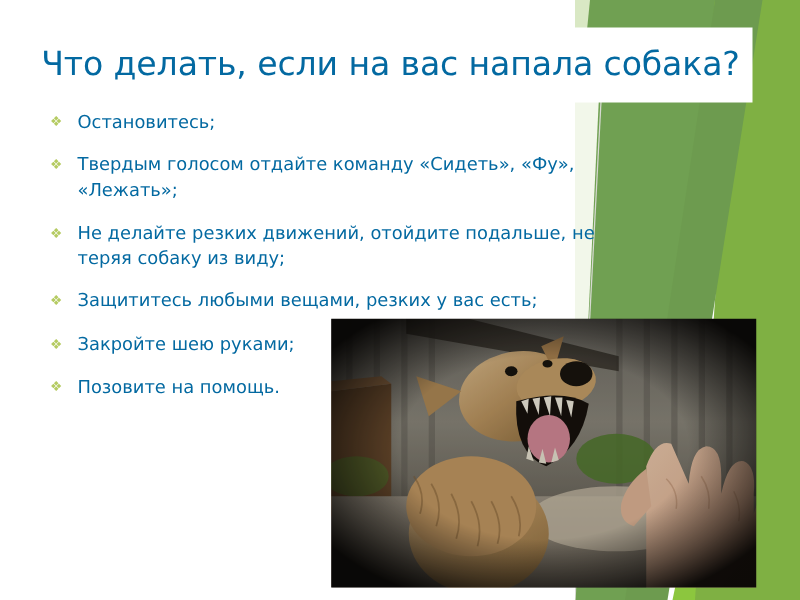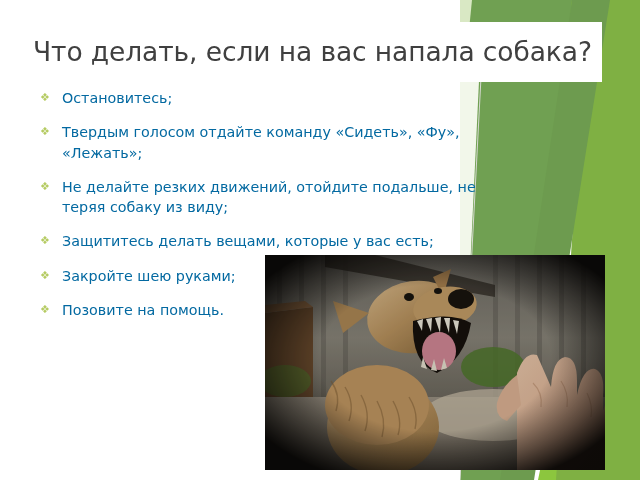--- a/index.html
+++ b/index.html
@@ -39,21 +39,21 @@
     background: #ffffff;
     display: flex;
     align-items: center;
   }
   .title-text {
     padding-left: 33px;
     font-family: "DejaVu Sans", sans-serif;
     font-size: 26.5px;
     line-height: 1.12;
     font-weight: 400;
-    color: #404040;
+    color: #0369a1;
     letter-spacing: -0.1px;
     white-space: nowrap;
   }
 
   
   .bullets {
     position: absolute;
     left: 40px;
     top: 88px;
     width: 480px;
@@ -132,21 +132,21 @@
       <span class="bullet-text">Твердым голосом отдайте команду «Сидеть», «Фу», «Лежать»;</span>
     </div>
 
     <div class="bullet-row">
       <span class="bullet-mark">❖</span>
       <span class="bullet-text">Не делайте резких движений, отойдите подальше, не теряя собаку из виду;</span>
     </div>
 
     <div class="bullet-row">
       <span class="bullet-mark">❖</span>
-      <span class="bullet-text">Защититесь делать вещами, которые у вас есть;</span>
+      <span class="bullet-text">Защититесь любыми вещами, резких у вас есть;</span>
     </div>
 
     <div class="bullet-row">
       <span class="bullet-mark">❖</span>
       <span class="bullet-text">Закройте шею руками;</span>
     </div>
 
     <div class="bullet-row">
       <span class="bullet-mark">❖</span>
       <span class="bullet-text">Позовите на помощь.</span>

